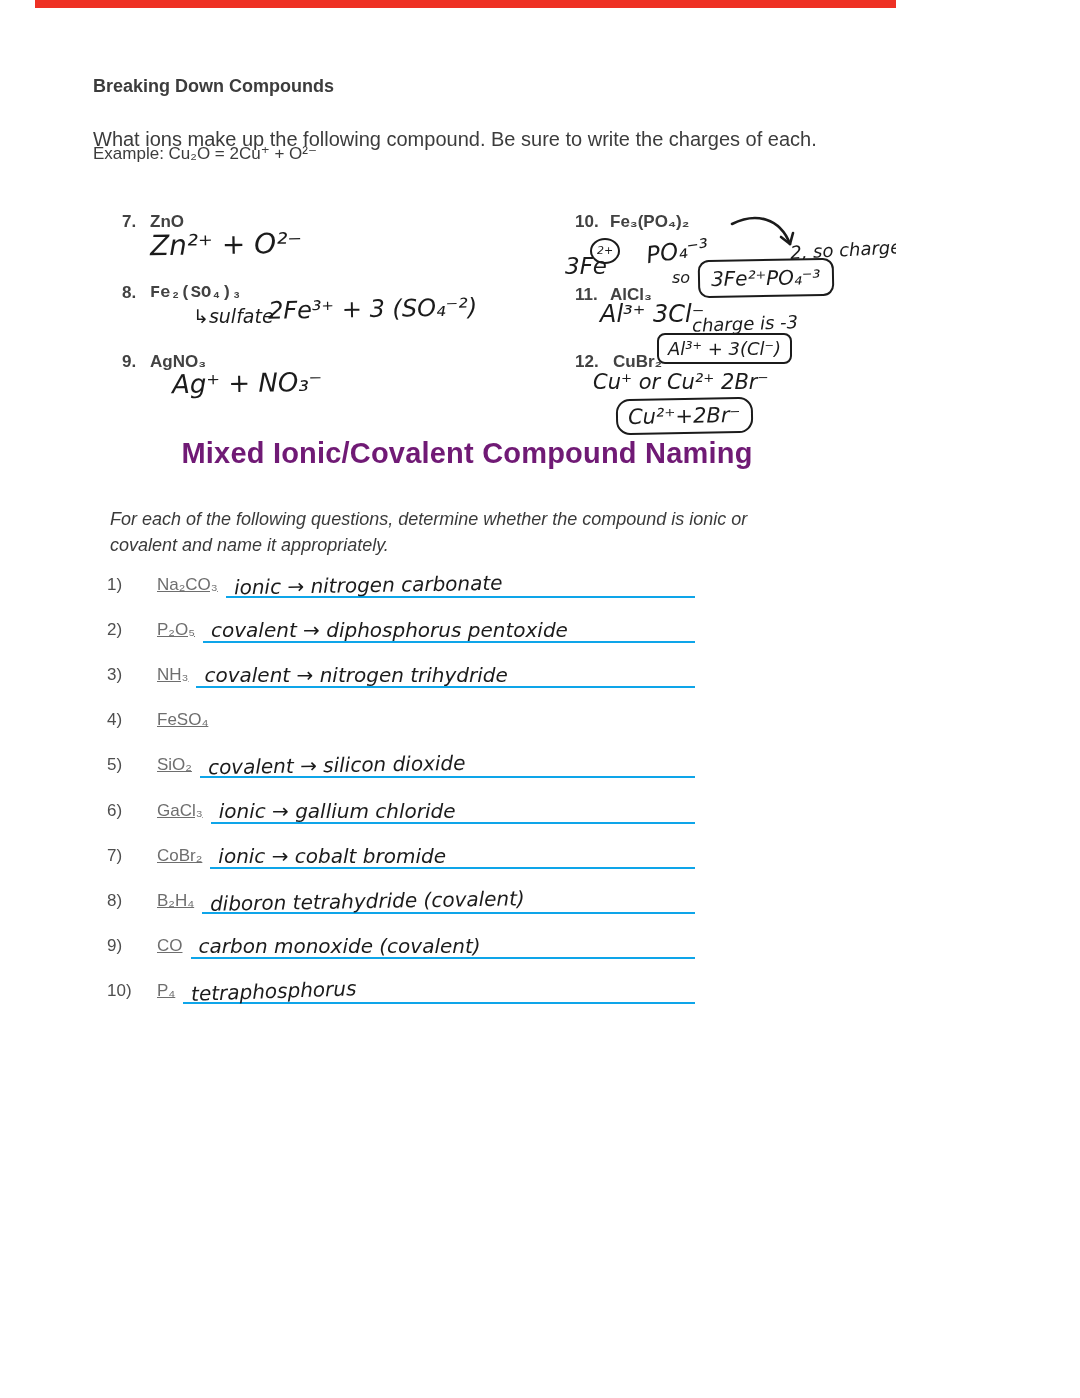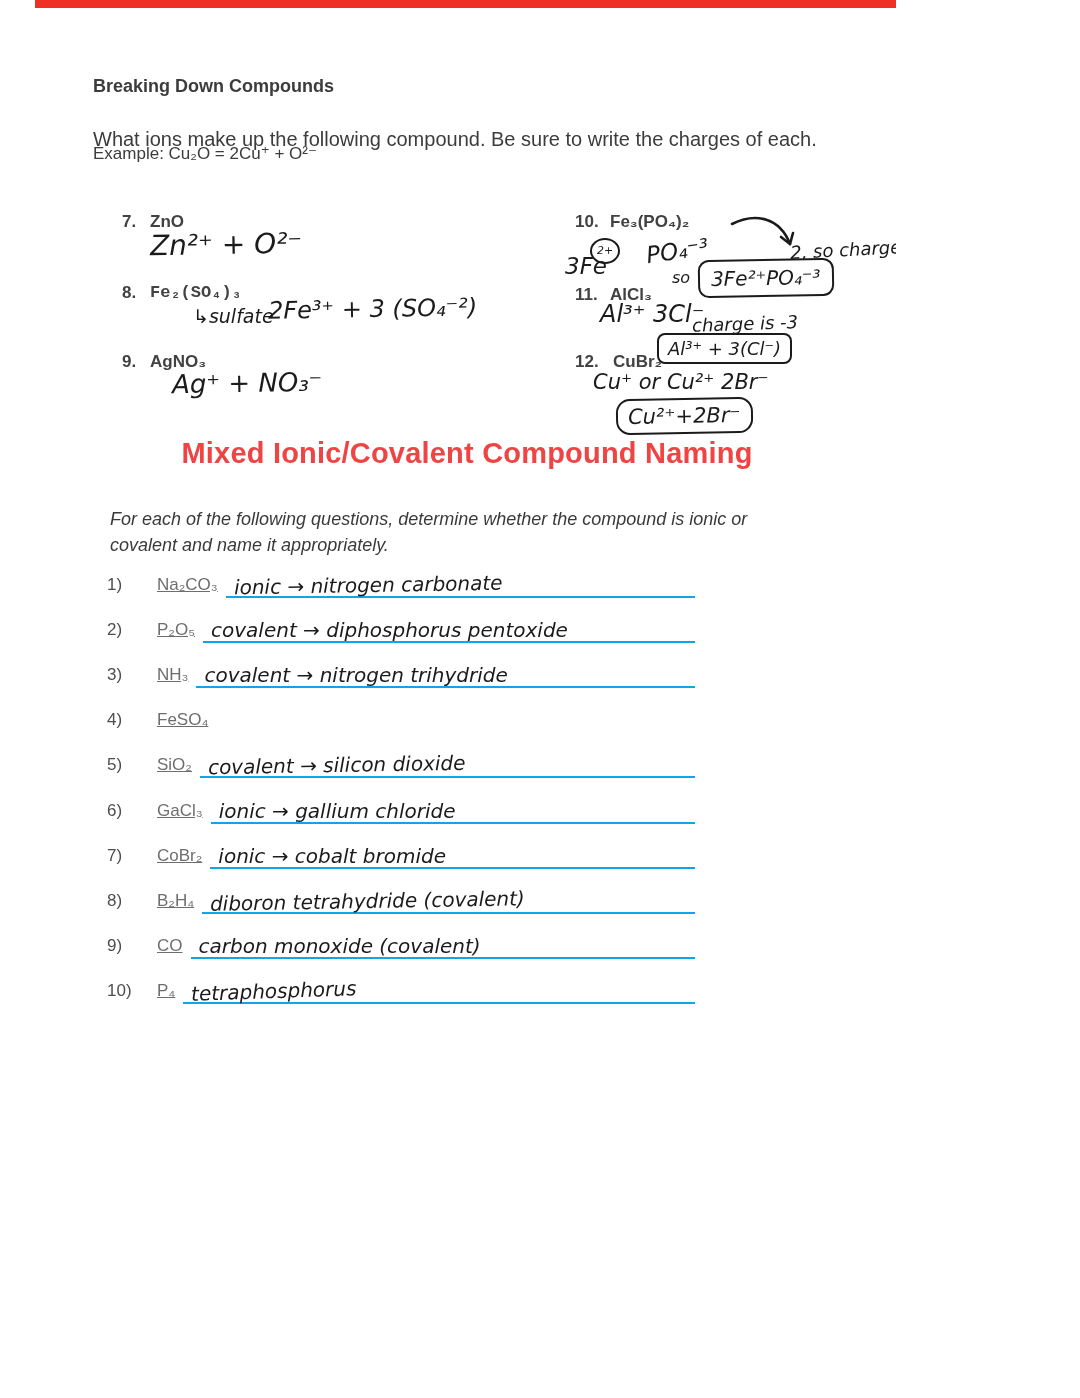--- a/index.html
+++ b/index.html
@@ -7,21 +7,21 @@
         font-family:"Liberation Sans","DejaVu Sans",sans-serif;color:#3c3c3c;}
   .abs{position:absolute;}
   .bold{font-weight:bold;}
   .printed{color:#3c3c3c;font-family:"Liberation Sans","DejaVu Sans",sans-serif;}
   .plabel{font-weight:bold;color:#424242;font-size:17px;white-space:nowrap;}
   .hw{font-family:"DejaVu Sans",sans-serif;font-style:italic;color:#1b1b1b;white-space:nowrap;}
   .hw-box{border:2px solid #1b1b1b;border-radius:11px;display:inline-block;background:#fff;}
   .hw-circle{border:2px solid #1b1b1b;border-radius:50%;display:inline-block;text-align:center;
              font-style:italic;font-family:"DejaVu Sans",sans-serif;color:#1b1b1b;}
   #redbar{background:#ee3124;}
-  #ws-title{font-weight:bold;color:#ef4444;font-size:29px;text-align:center;letter-spacing:0.2px;}
+  #ws-title{font-weight:bold;color:#701a75;font-size:29px;text-align:center;letter-spacing:0.2px;}
   .instr{font-style:italic;font-size:18px;color:#3a3a3a;line-height:26px;}
   .qrow{position:absolute;left:107px;width:588px;height:36px;display:flex;align-items:flex-end;}
   .qnum{width:50px;flex:0 0 50px;font-size:17px;color:#4e4e4e;padding-bottom:3px;}
   .qformula{font-size:17px;color:#6e6e6e;margin-right:8px;padding-bottom:3px;white-space:nowrap;text-decoration:underline;}
   .qans{flex:1;border-bottom:2px solid #0ea5e9;padding:0 4px 0 8px;margin-top:10px;}
   .qans .hw{font-size:20px;display:inline-block;margin-bottom:-3px;}
 </style>
 </head>
 <body>
 

